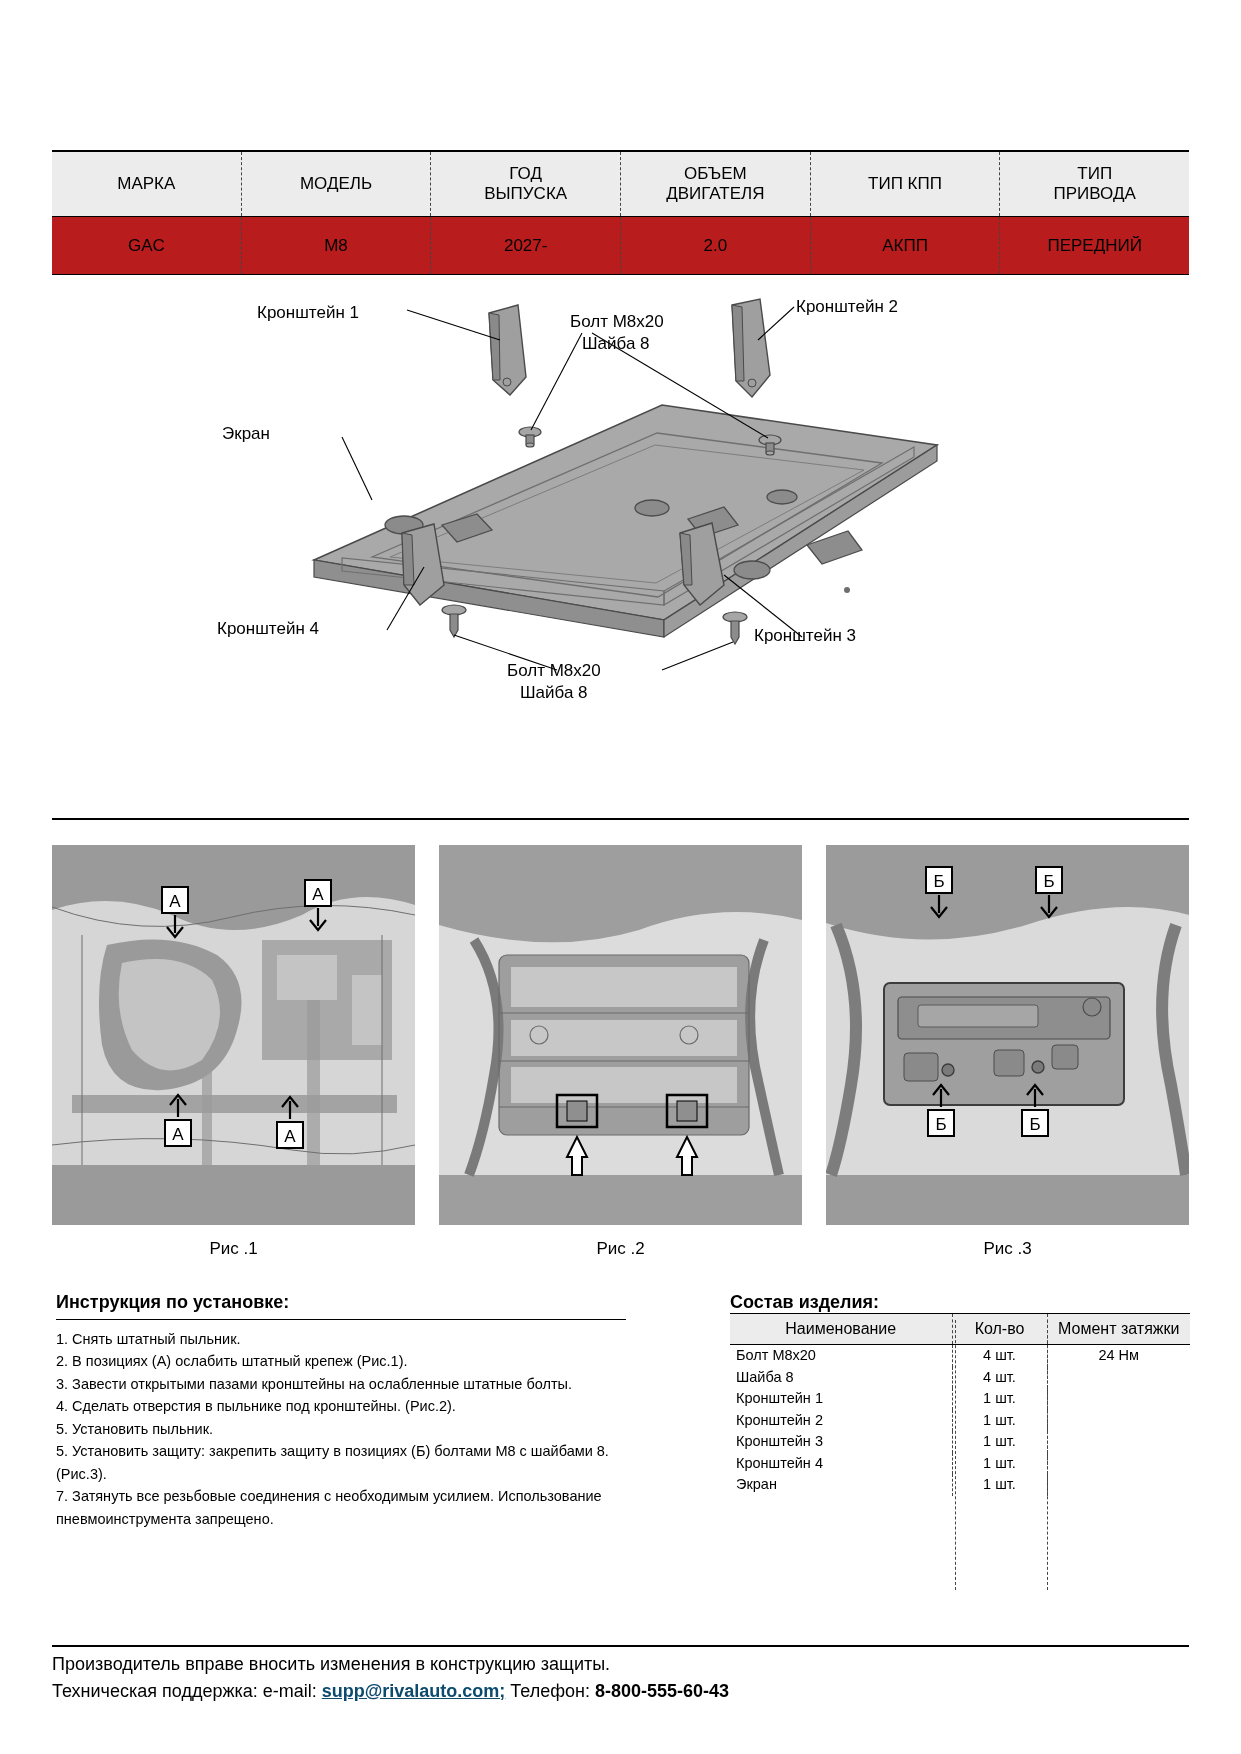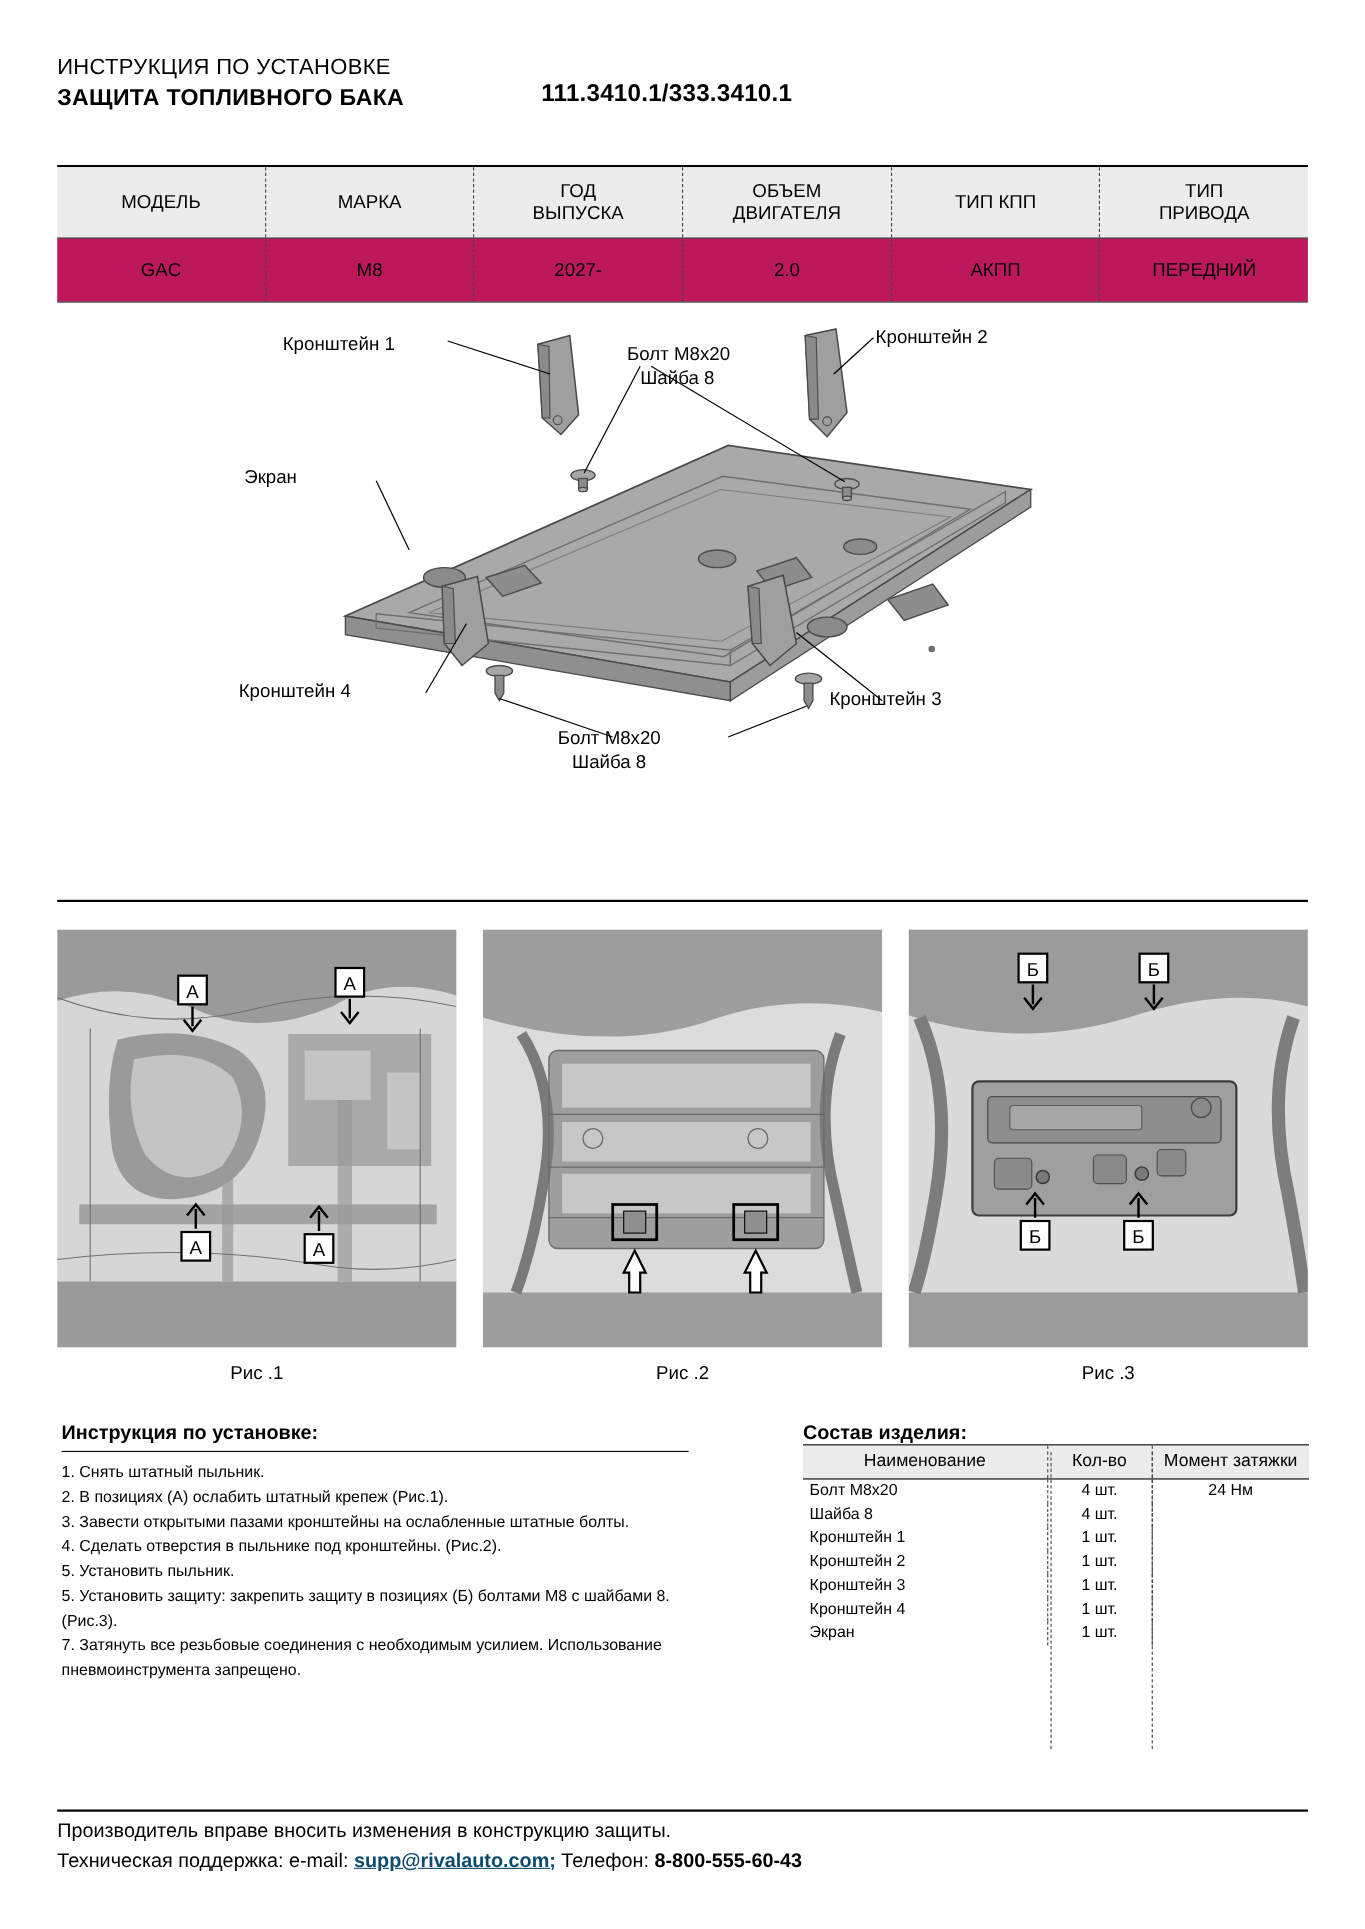--- a/index.html
+++ b/index.html
@@ -59,21 +59,21 @@
   }
   .spec-head {
     display: flex;
     background: #ececec;
     border-bottom: 1px solid #000;
     height: 64px;
   }
   .spec-body {
     display: flex;
     height: 57px;
-    background: #be185d;
+    background: #b91c1c;
   }
   .spec-cell {
     flex: 1 1 0;
     display: flex;
     align-items: center;
     justify-content: center;
     text-align: center;
     font-size: 17px;
     line-height: 1.15;
     border-right: 1px dashed #444;
@@ -219,37 +219,32 @@
     text-decoration: underline;
     font-weight: bold;
   }
   .phone { font-weight: bold; }
 </style>
 </head>
 <body>
 
 <div class="page">
 
-  <div class="header">
-    <div class="hdr-line1">ИНСТРУКЦИЯ ПО УСТАНОВКЕ</div>
-    <div class="hdr-line2">ЗАЩИТА ТОПЛИВНОГО БАКА</div>
-    <div class="hdr-code">111.3410.1/333.3410.1</div>
-  </div>
 
   <div class="spec-table">
     <div class="spec-head">
       <div class="spec-cell">
         <div>
-            <span>МОДЕЛЬ</span>
+            <span>МАРКА</span>
             <span></span>
           </div>
       </div>
       <div class="spec-cell">
         <div>
-            <span>МАРКА</span>
+            <span>МОДЕЛЬ</span>
             <span></span>
           </div>
       </div>
       <div class="spec-cell">
         <div>
             <span>ГОД</span>
             <span>ВЫПУСКА</span>
           </div>
       </div>
       <div class="spec-cell">

